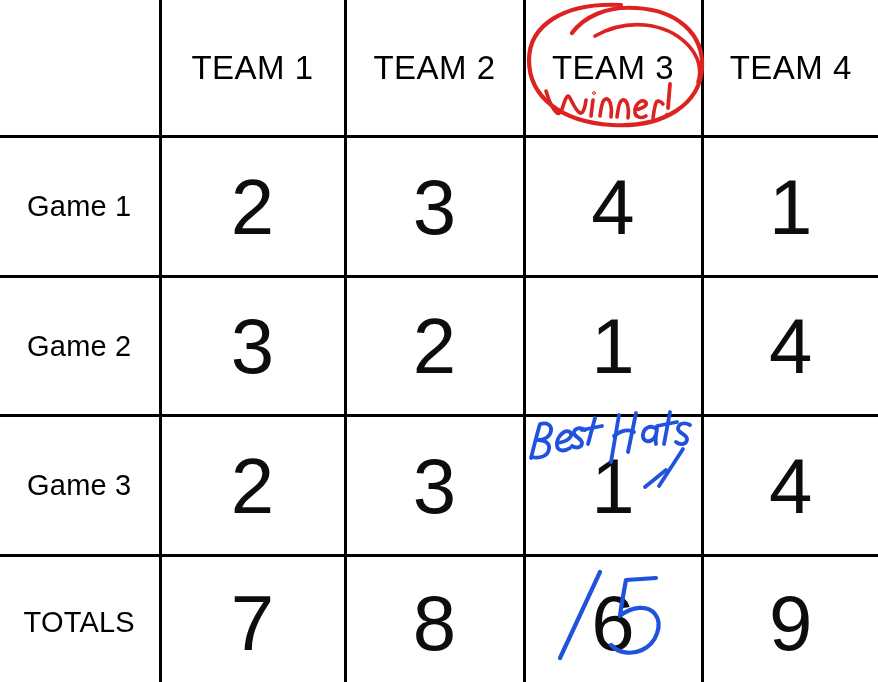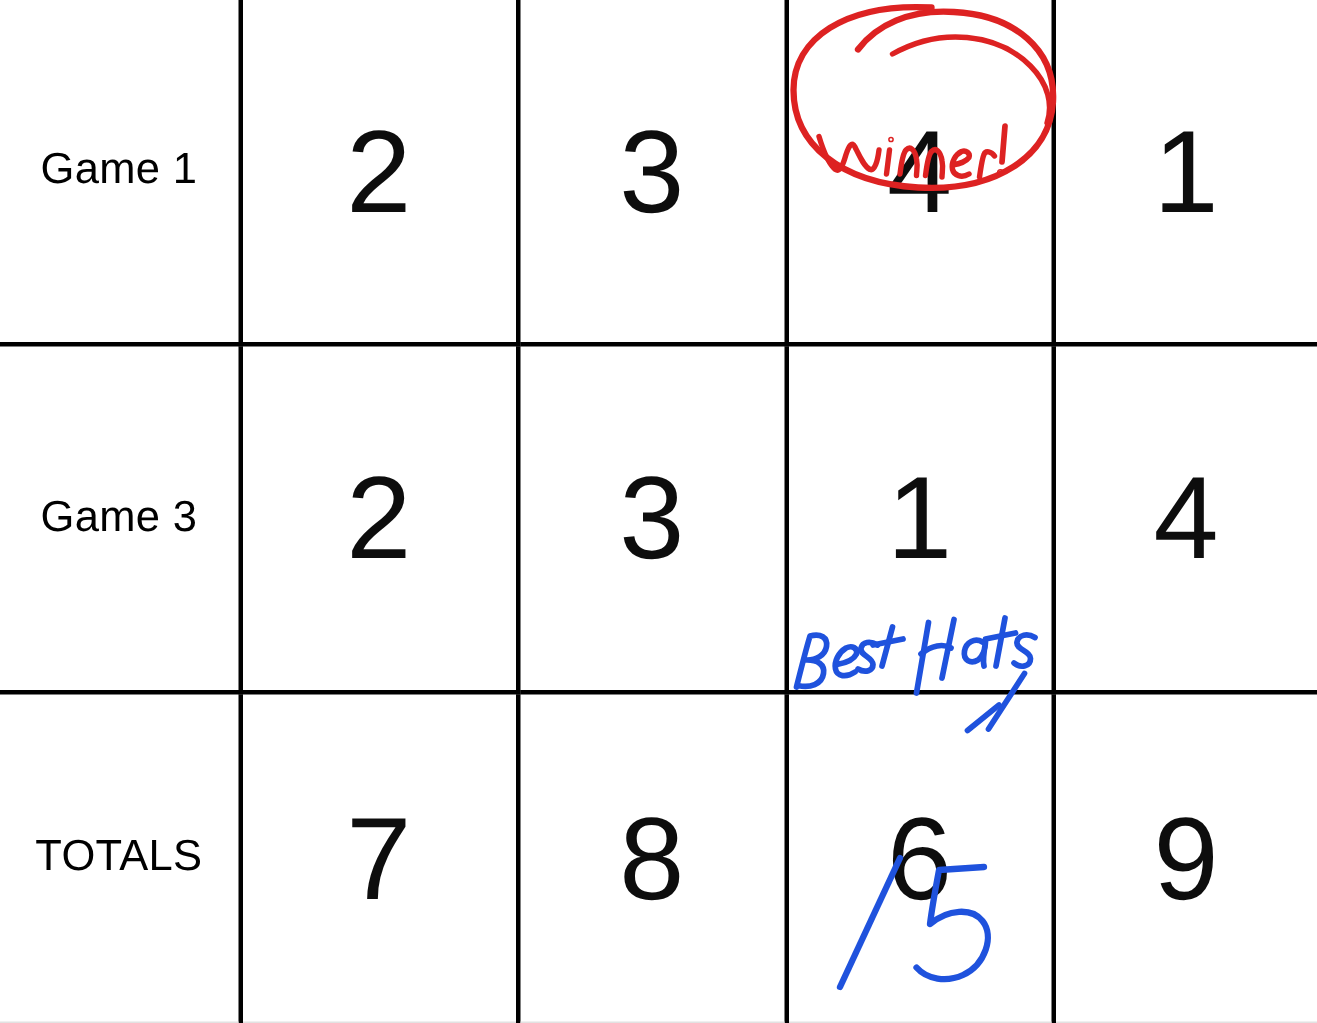--- a/index.html
+++ b/index.html
@@ -109,29 +109,43 @@
 
   <table id="scoretable">
     <colgroup>
       <col class="c-label">
         <col class="c-t1">
         <col class="c-t2">
         <col class="c-t3">
         <col class="c-t4">
     </colgroup>
     <tbody>
+      <tr class="r-head">
+        <td class="corner-cell"></td>
+        <td class="team-head">TEAM 1</td>
+        <td class="team-head">TEAM 2</td>
+        <td class="team-head">TEAM 3</td>
+        <td class="team-head">TEAM 4</td>
+      </tr>
 
       <tr class="r-g1">
         <td class="row-label">Game 1</td>
         <td class="score">2</td>
         <td class="score">3</td>
         <td class="score">4</td>
         <td class="score">1</td>
       </tr>
 
+      <tr class="r-g2">
+        <td class="row-label">Game 2</td>
+        <td class="score">3</td>
+        <td class="score">2</td>
+        <td class="score">1</td>
+        <td class="score">4</td>
+      </tr>
 
       <tr class="r-g3">
         <td class="row-label">Game 3</td>
         <td class="score">2</td>
         <td class="score">3</td>
         <td class="score">1</td>
         <td class="score">4</td>
       </tr>
 
       <tr class="r-tot">

